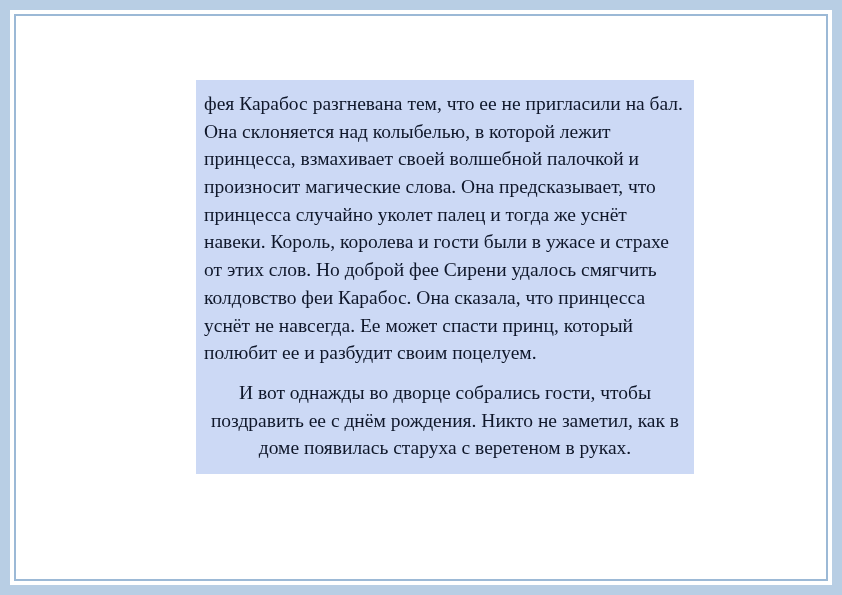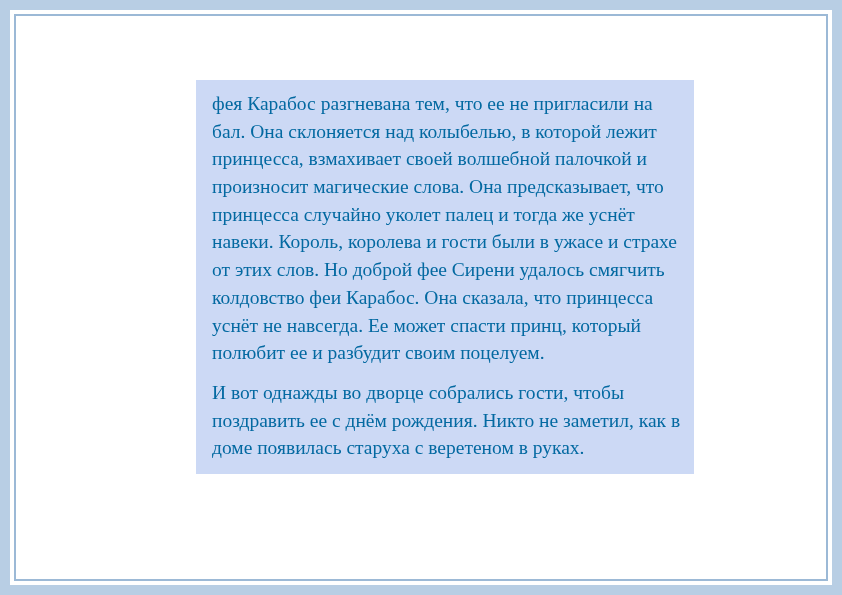--- a/index.html
+++ b/index.html
@@ -63,26 +63,27 @@
     top: 80px;
     width: 498px;
     background: #ccd9f5;
     padding: 10px 8px 12px 8px;
     box-sizing: border-box;
   }
   .para {
     font-family: "Liberation Serif", serif;
     font-size: 19.5px;
     line-height: 1.42;
-    color: #0369a1;
-    margin: 0 0 12px 8px;
+    color: #0f172a;
+    margin: 0 0 12px 0;
     text-align: left;
   }
   .para:last-child {
     margin-bottom: 0;
+    text-align: center;
   }
 </style>
 </head>
 <body>
 
 <div class="slide">
   <div class="frame-outer"></div>
   <div class="frame-mid"></div>
   <div class="frame-inner"></div>
   <div class="frame-innermost"></div>

